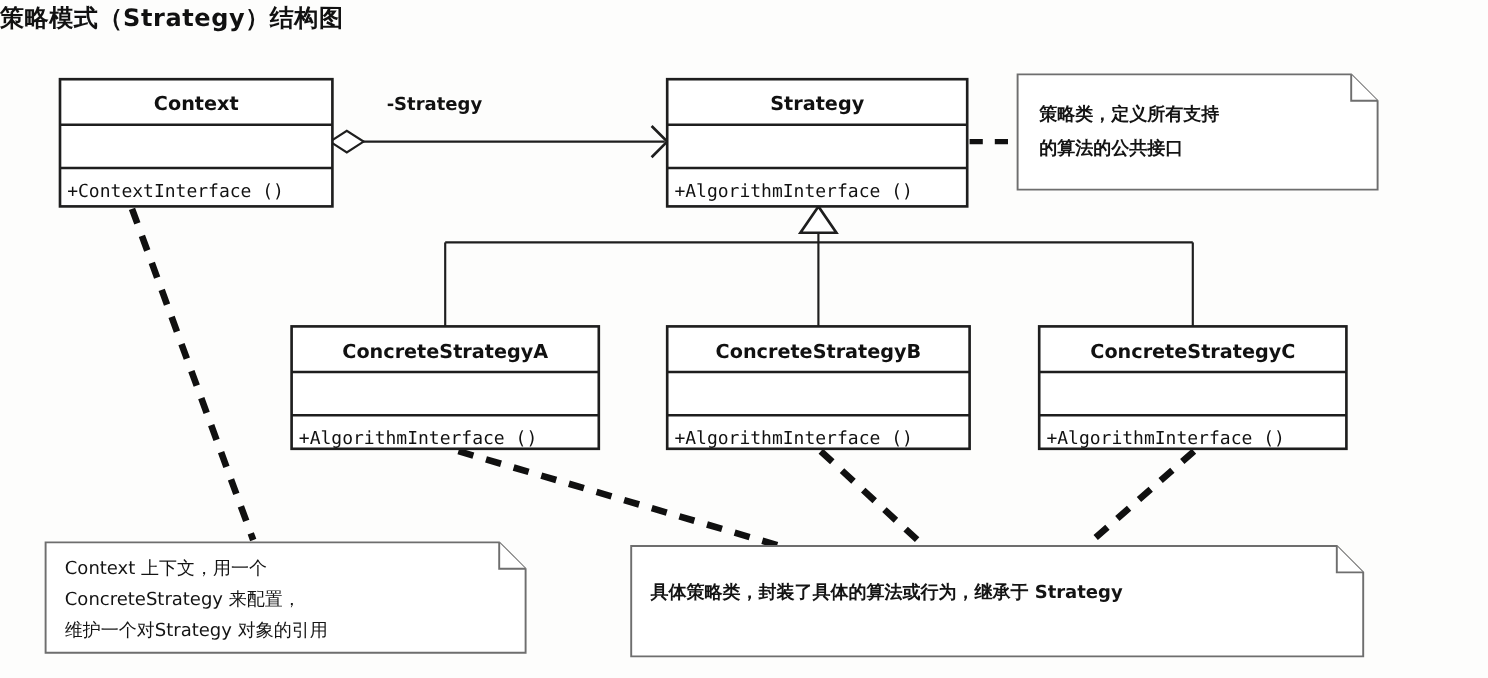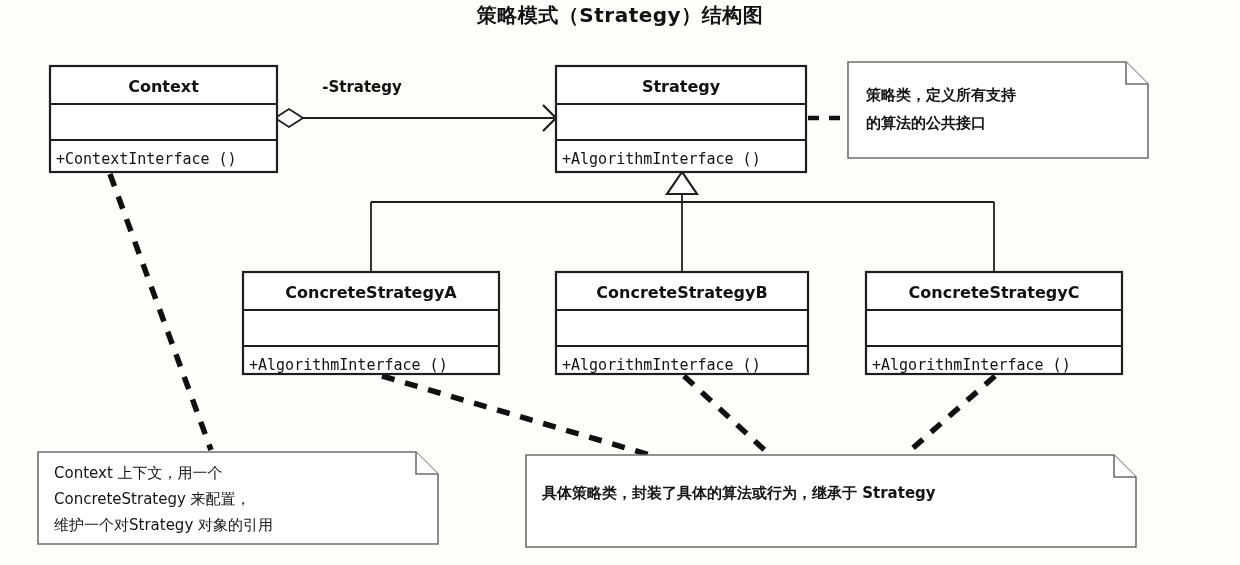--- a/index.html
+++ b/index.html
@@ -22,21 +22,21 @@
     left: 0;
     width: 1240px;
     height: 565px;
     background: #fdfdfc;
   }
   .diagram-title {
     position: absolute;
     top: 2px;
     left: 0;
     width: 1240px;
-    text-align: center;
+    text-align: left;
     font-family: "DejaVu Sans", "Liberation Sans", sans-serif;
     font-weight: bold;
     font-size: 20px;
     letter-spacing: 0.5px;
     color: #111111;
     white-space: nowrap;
   }
   svg { display: block; }
   .cls-box { fill: #ffffff; stroke: #1e1e1e; stroke-width: 2.2; }
   .cls-divider { stroke: #1e1e1e; stroke-width: 2.2; }

